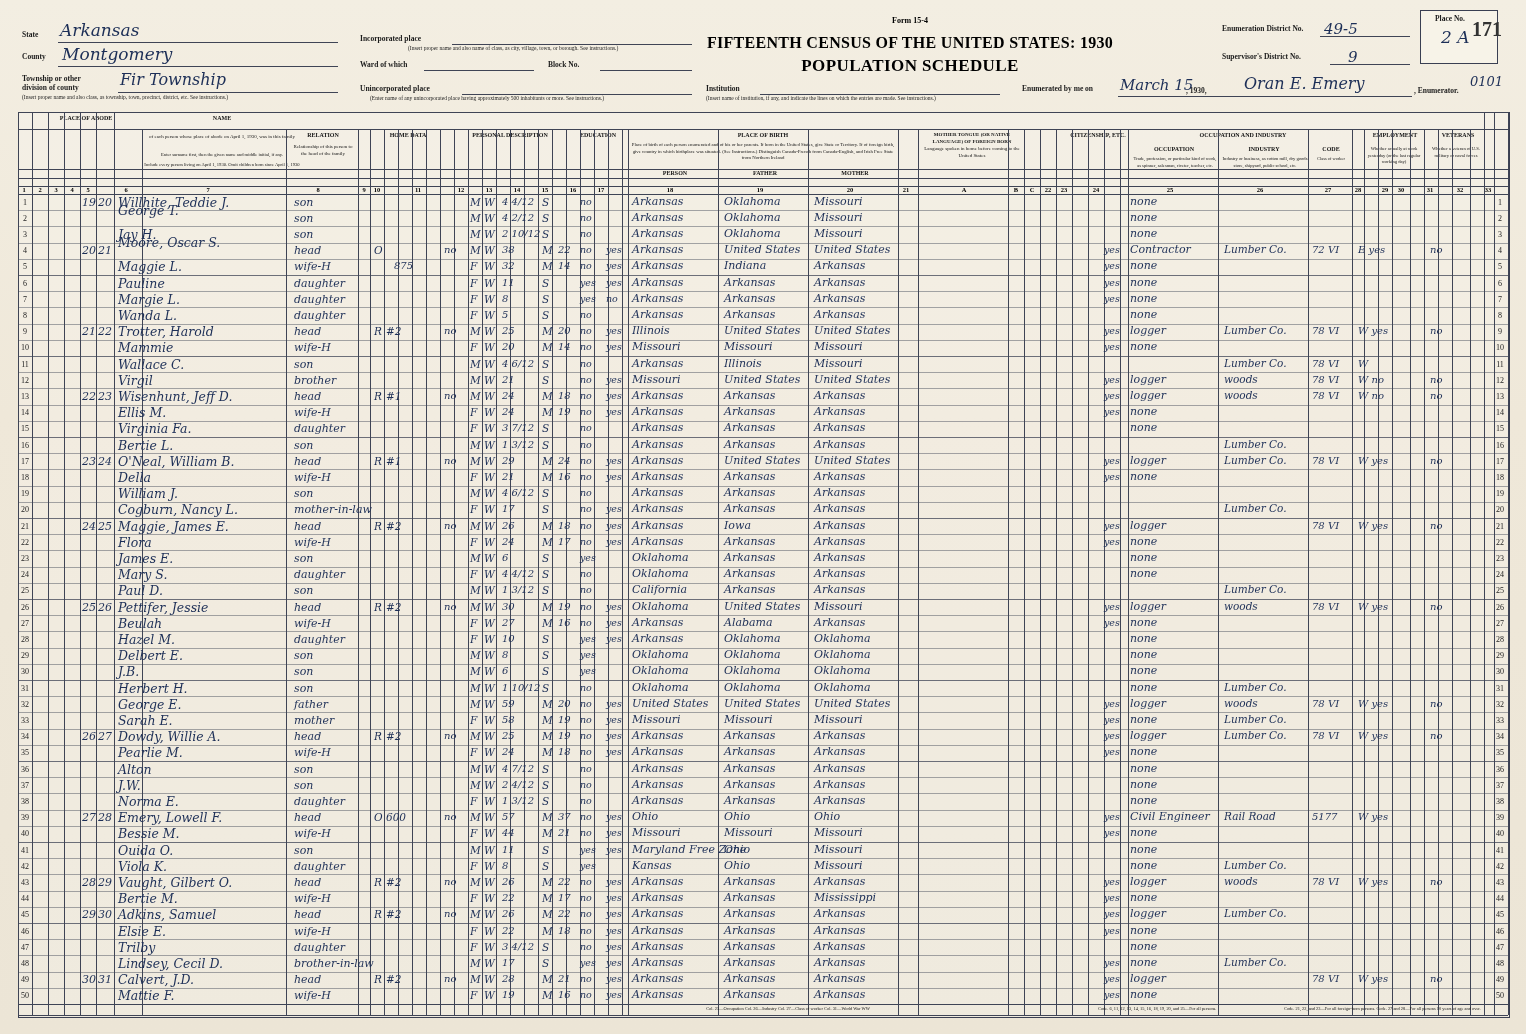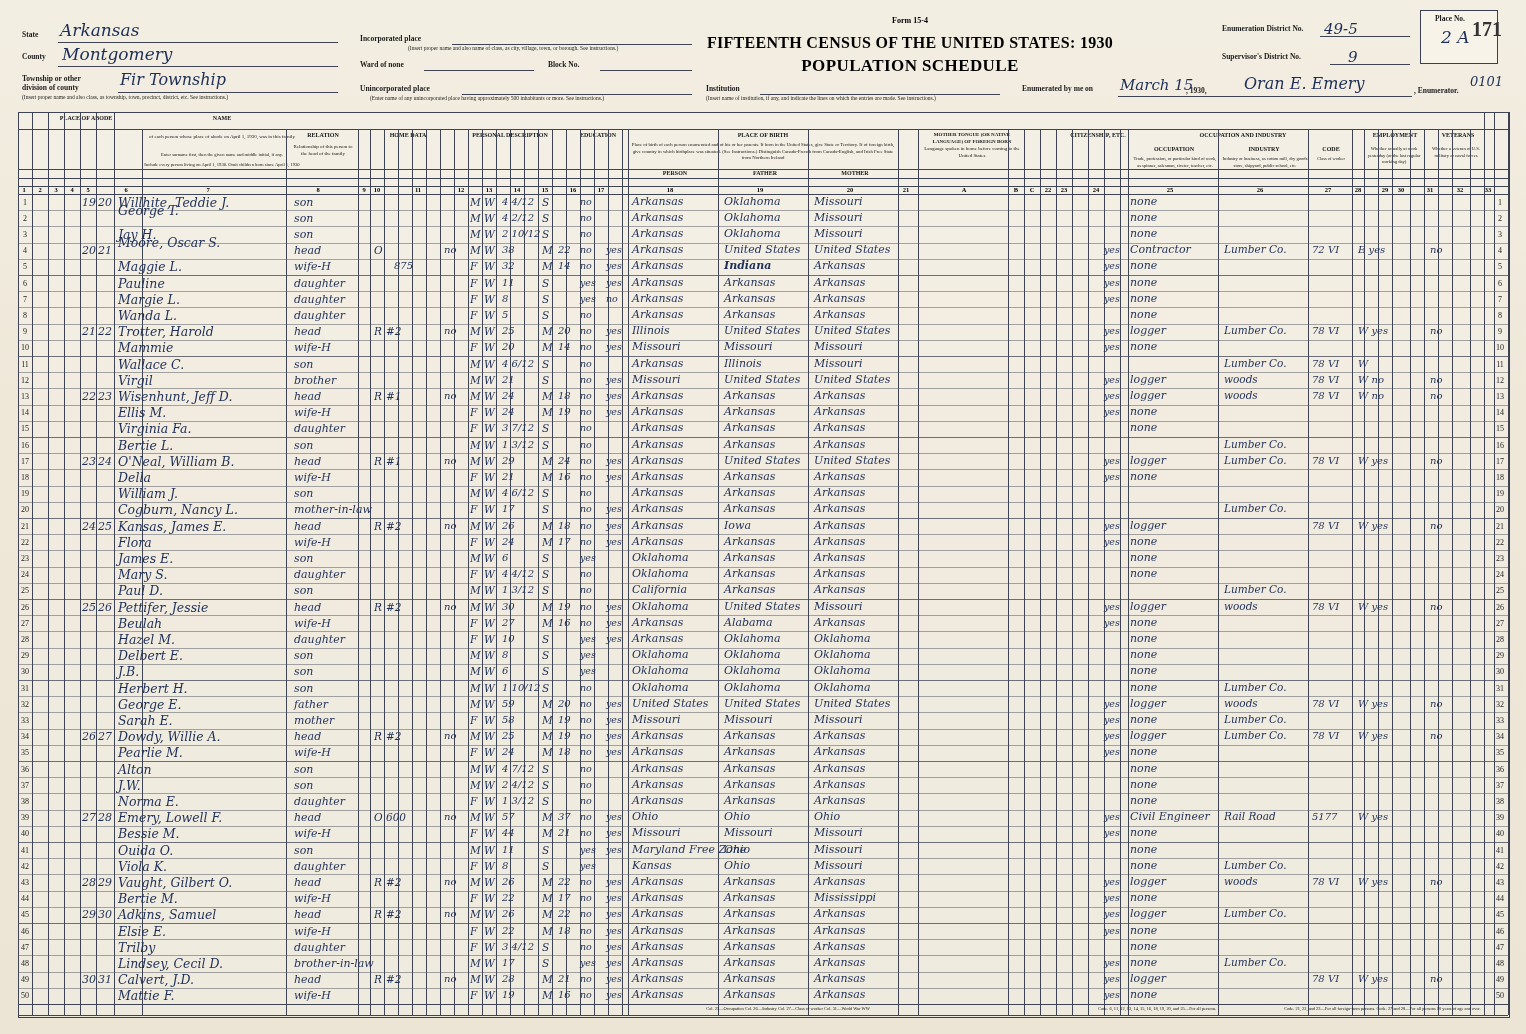--- a/index.html
+++ b/index.html
@@ -46,21 +46,21 @@
     <div class="pr lbl" style="left:22px;top:74px;">Township or other</div>
     <div class="pr lbl" style="left:22px;top:83px;">division of county</div>
     <div class="pr" style="left:120px;top:70px;"><span class="hand" style="font-size:16px;">Fir Township</span></div>
     <div class="hline" style="left:118px;top:92px;width:220px;"></div>
     <div class="pr lbl2" style="left:22px;top:94px;width:320px;">(Insert proper name and also class, as township, town, precinct, district, etc.  See instructions.)</div>
 
     <div class="pr lbl" style="left:360px;top:34px;">Incorporated place</div>
     <div class="hline" style="left:452px;top:44px;width:240px;"></div>
     <div class="pr lbl2" style="left:408px;top:45px;width:300px;">(Insert proper name and also name of class, as city, village, town, or borough.  See instructions.)</div>
 
-    <div class="pr lbl" style="left:360px;top:60px;">Ward of none</div>
+    <div class="pr lbl" style="left:360px;top:60px;">Ward of which</div>
     <div class="hline" style="left:424px;top:70px;width:110px;"></div>
     <div class="pr lbl" style="left:548px;top:60px;">Block No.</div>
     <div class="hline" style="left:600px;top:70px;width:92px;"></div>
 
     <div class="pr lbl" style="left:360px;top:84px;">Unincorporated place</div>
     <div class="hline" style="left:462px;top:94px;width:230px;"></div>
     <div class="pr lbl2" style="left:370px;top:95px;width:330px;">(Enter name of any unincorporated place having approximately 500 inhabitants or more.  See instructions.)</div>
 
     <div class="pr lbl" style="left:706px;top:84px;">Institution</div>
     <div class="hline" style="left:760px;top:94px;width:240px;"></div>
@@ -368,21 +368,21 @@
           <div class="cellhand" style="left: 100px; top: 147.3px; font-size: 12.5px;">Maggie L.</div>
           <div class="cellhand" style="left: 276px; top: 148.3px; font-size: 11px;">wife-H</div>
           <div class="cellhand" style="left: 452px; top: 148.3px; font-size: 10.5px;">F</div>
           <div class="cellhand" style="left: 466px; top: 148.3px; font-size: 10.5px;">W</div>
           <div class="cellhand" style="left: 484px; top: 148.3px; font-size: 10px;">32</div>
           <div class="cellhand" style="left: 524px; top: 148.3px; font-size: 10.5px;">M</div>
           <div class="cellhand" style="left: 540px; top: 148.3px; font-size: 10px;">14</div>
           <div class="cellhand" style="left: 562px; top: 148.3px; font-size: 9.5px;">no</div>
           <div class="cellhand" style="left: 588px; top: 148.3px; font-size: 9.5px;">yes</div>
           <div class="cellhand" style="left: 614px; top: 147.3px; font-size: 11px;">Arkansas</div>
-          <div class="cellhand" style="left: 706px; top: 147.3px; font-size: 11px; font-weight: bold;">Indiana</div>
+          <div class="cellhand" style="left: 706px; top: 147.3px; font-size: 11px;">Indiana</div>
           <div class="cellhand" style="left: 796px; top: 147.3px; font-size: 11px;">Arkansas</div>
           <div class="cellhand" style="left: 1086px; top: 148.3px; font-size: 9.5px;">yes</div>
           <div class="cellhand" style="left: 1112px; top: 147.3px; font-size: 11px;">none</div>
         </div>
         <div style="position: absolute; left: 0px; top: 0px; width: 1490px; height: 0px;">
           <div class="rownum" style="position: absolute; left: 1px; top: 166.5px; width: 12px; text-align: center;">6</div>
           <div class="rownum" style="position: absolute; left: 1476px; top: 166.5px; width: 12px; text-align: center;">6</div>
           <div class="cellhand" style="left: 100px; top: 163.5px; font-size: 12.5px;">Pauline</div>
           <div class="cellhand" style="left: 276px; top: 164.5px; font-size: 11px;">daughter</div>
           <div class="cellhand" style="left: 452px; top: 164.5px; font-size: 10.5px;">F</div>
@@ -660,21 +660,21 @@
           <div class="cellhand" style="left: 614px; top: 390.3px; font-size: 11px;">Arkansas</div>
           <div class="cellhand" style="left: 706px; top: 390.3px; font-size: 11px;">Arkansas</div>
           <div class="cellhand" style="left: 796px; top: 390.3px; font-size: 11px;">Arkansas</div>
           <div class="cellhand" style="left: 1206px; top: 390.3px; font-size: 10.5px;">Lumber Co.</div>
         </div>
         <div style="position: absolute; left: 0px; top: 0px; width: 1490px; height: 0px;">
           <div class="rownum" style="position: absolute; left: 1px; top: 409.5px; width: 12px; text-align: center;">21</div>
           <div class="rownum" style="position: absolute; left: 1476px; top: 409.5px; width: 12px; text-align: center;">21</div>
           <div class="cellhand" style="left: 64px; top: 407.5px; font-size: 11px;">24</div>
           <div class="cellhand" style="left: 80px; top: 407.5px; font-size: 11px;">25</div>
-          <div class="cellhand" style="left: 100px; top: 406.5px; font-size: 12.5px;">Kansas, James E.</div>
+          <div class="cellhand" style="left: 100px; top: 406.5px; font-size: 12.5px;">Maggie, James E.</div>
           <div class="cellhand" style="left: 276px; top: 407.5px; font-size: 11px;">head</div>
           <div class="cellhand" style="left: 356px; top: 407.5px; font-size: 10.5px;">R</div>
           <div class="cellhand" style="left: 368px; top: 407.5px; font-size: 10.5px;">#2</div>
           <div class="cellhand" style="left: 426px; top: 407.5px; font-size: 10px;">no</div>
           <div class="cellhand" style="left: 452px; top: 407.5px; font-size: 10.5px;">M</div>
           <div class="cellhand" style="left: 466px; top: 407.5px; font-size: 10.5px;">W</div>
           <div class="cellhand" style="left: 484px; top: 407.5px; font-size: 10px;">26</div>
           <div class="cellhand" style="left: 524px; top: 407.5px; font-size: 10.5px;">M</div>
           <div class="cellhand" style="left: 540px; top: 407.5px; font-size: 10px;">18</div>
           <div class="cellhand" style="left: 562px; top: 407.5px; font-size: 9.5px;">no</div>

